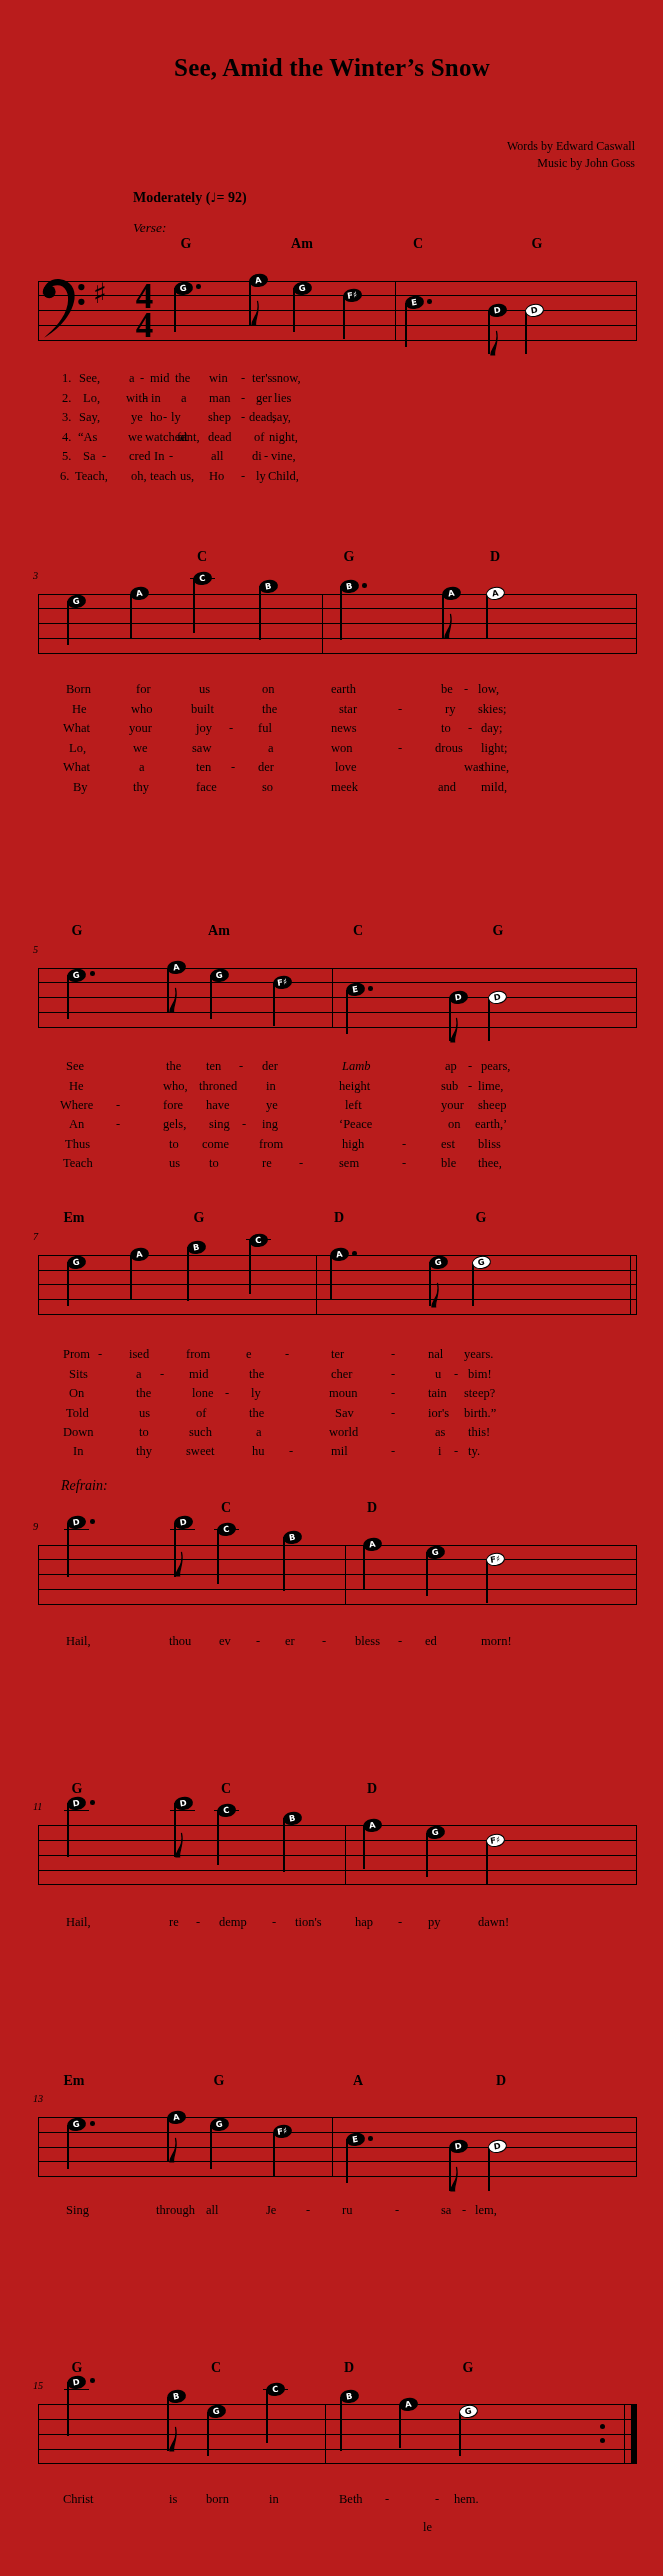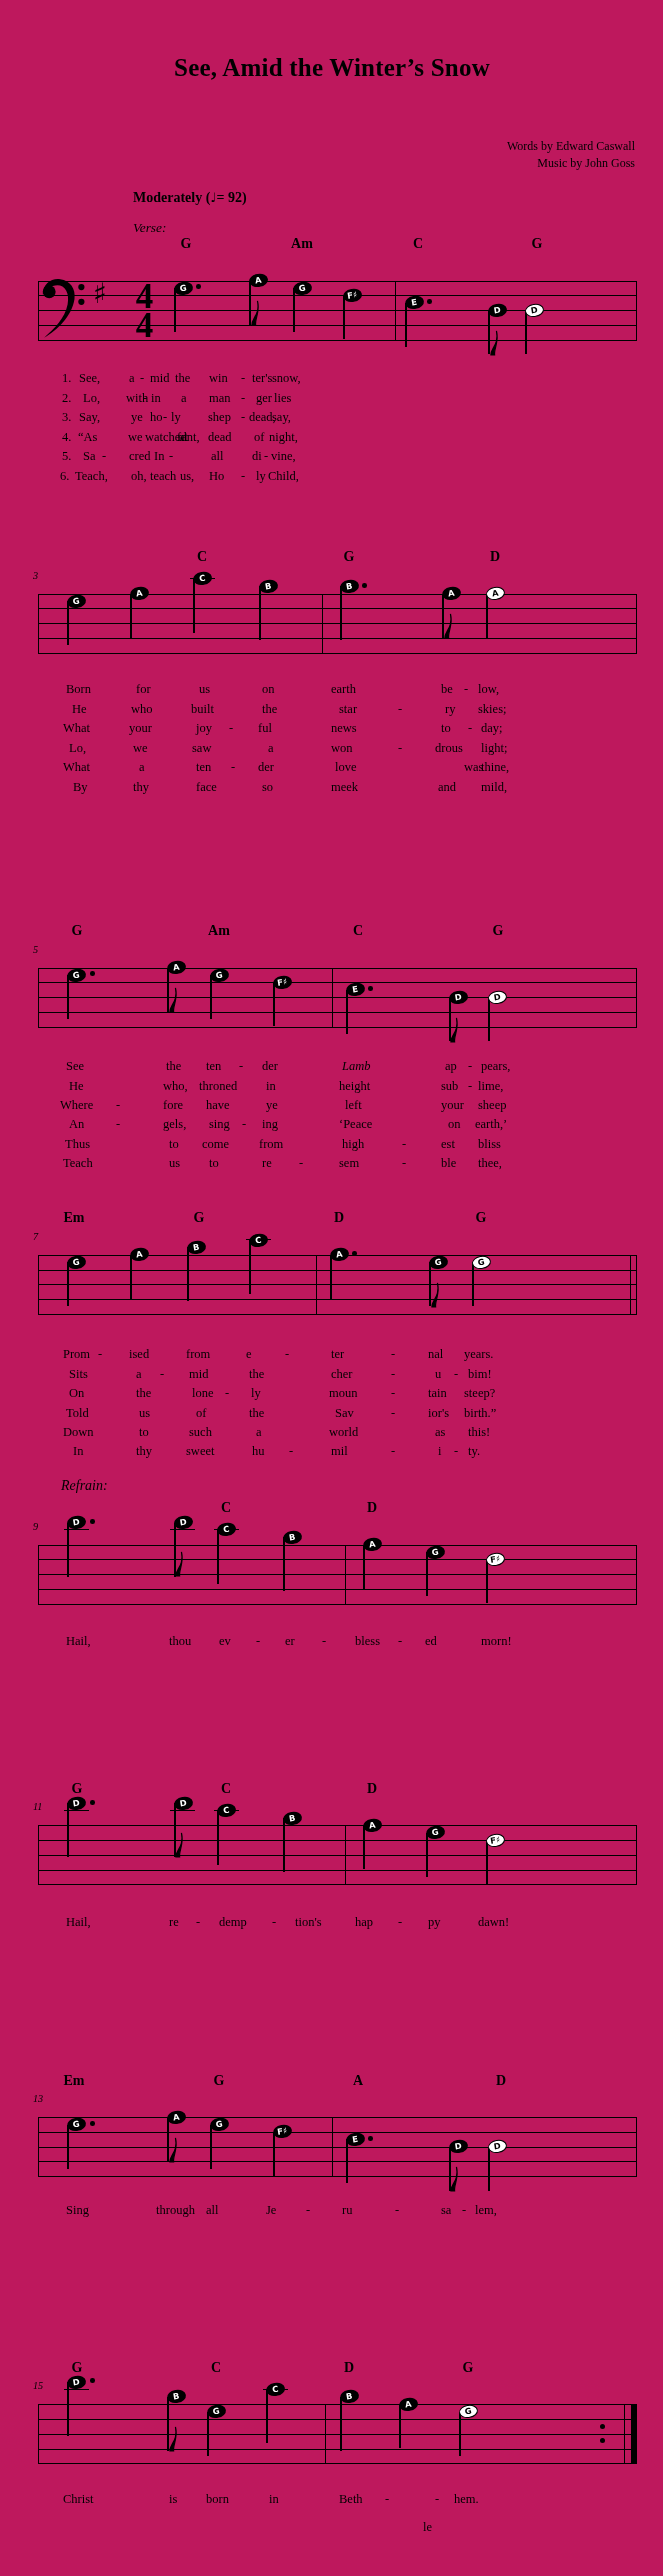--- a/index.html
+++ b/index.html
@@ -1,16 +1,16 @@
 <!DOCTYPE html>
 <html style="font-size:14.8px"><head>
 <meta charset="utf-8">
 <style>
   html,body{margin:0;padding:0;background:#fff;}
-  #page{position:relative;width:664px;height:2576px;background:#be185d;
+  #page{position:relative;width:664px;height:2576px;background:#b91c1c;
         font-family:"Liberation Serif",serif;color:#000;overflow:hidden;}
   .title{position:absolute;top:54px;left:0;width:100%;text-align:center;
          font-size:25px;font-weight:bold;letter-spacing:0.2px;}
   .credit{position:absolute;right:29px;font-size:12px;}
   .credit.c1{top:139px}.credit.c2{top:156px}
   .tempo{position:absolute;left:133px;top:190px;font-size:14px;font-weight:bold;}
   .tempo .notechar{font-family:"DejaVu Sans",sans-serif;font-size:13px;font-weight:bold;}
   .verse-label{position:absolute;left:133px;top:220px;font-size:13.4px;font-style:italic;}
   .sysline{position:absolute;height:1.4px;background:#000;}
   .barline{position:absolute;width:1.4px;background:#000;}

